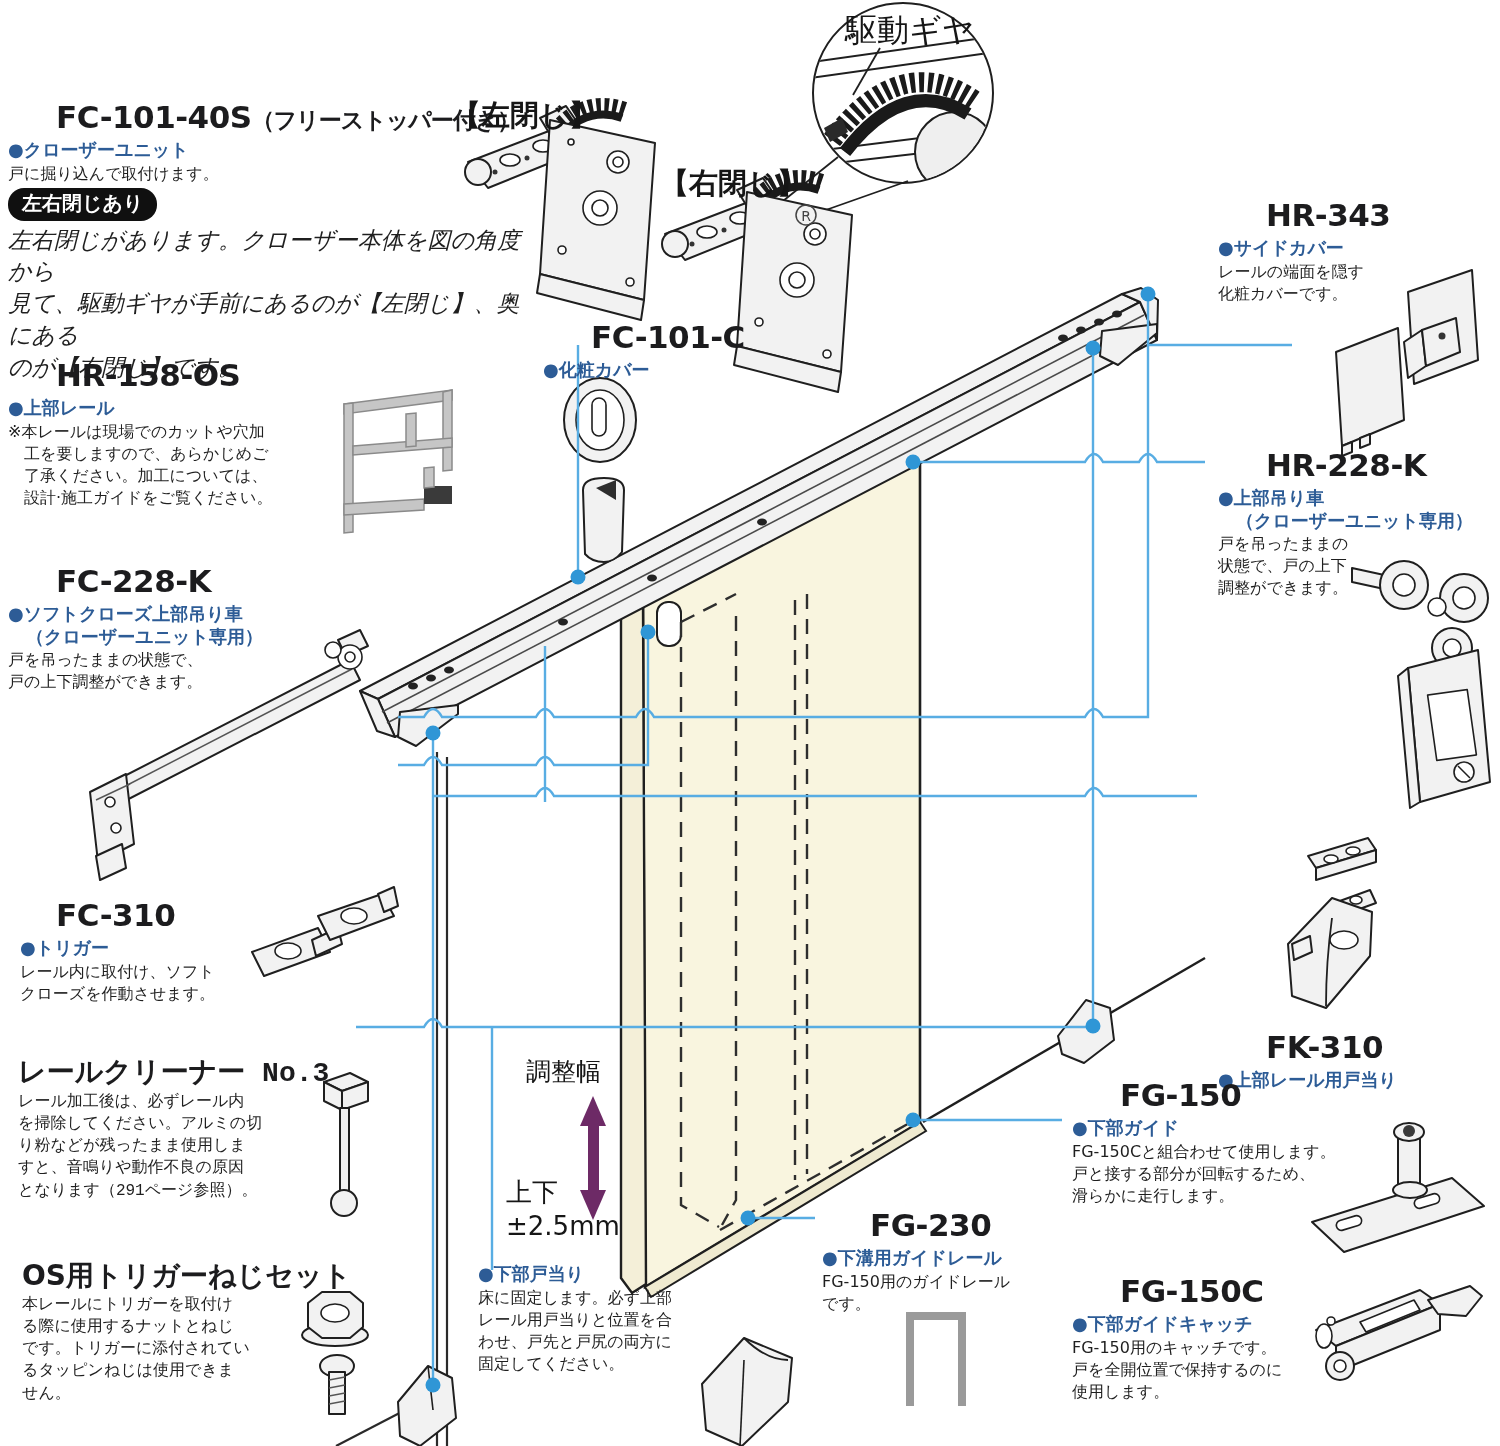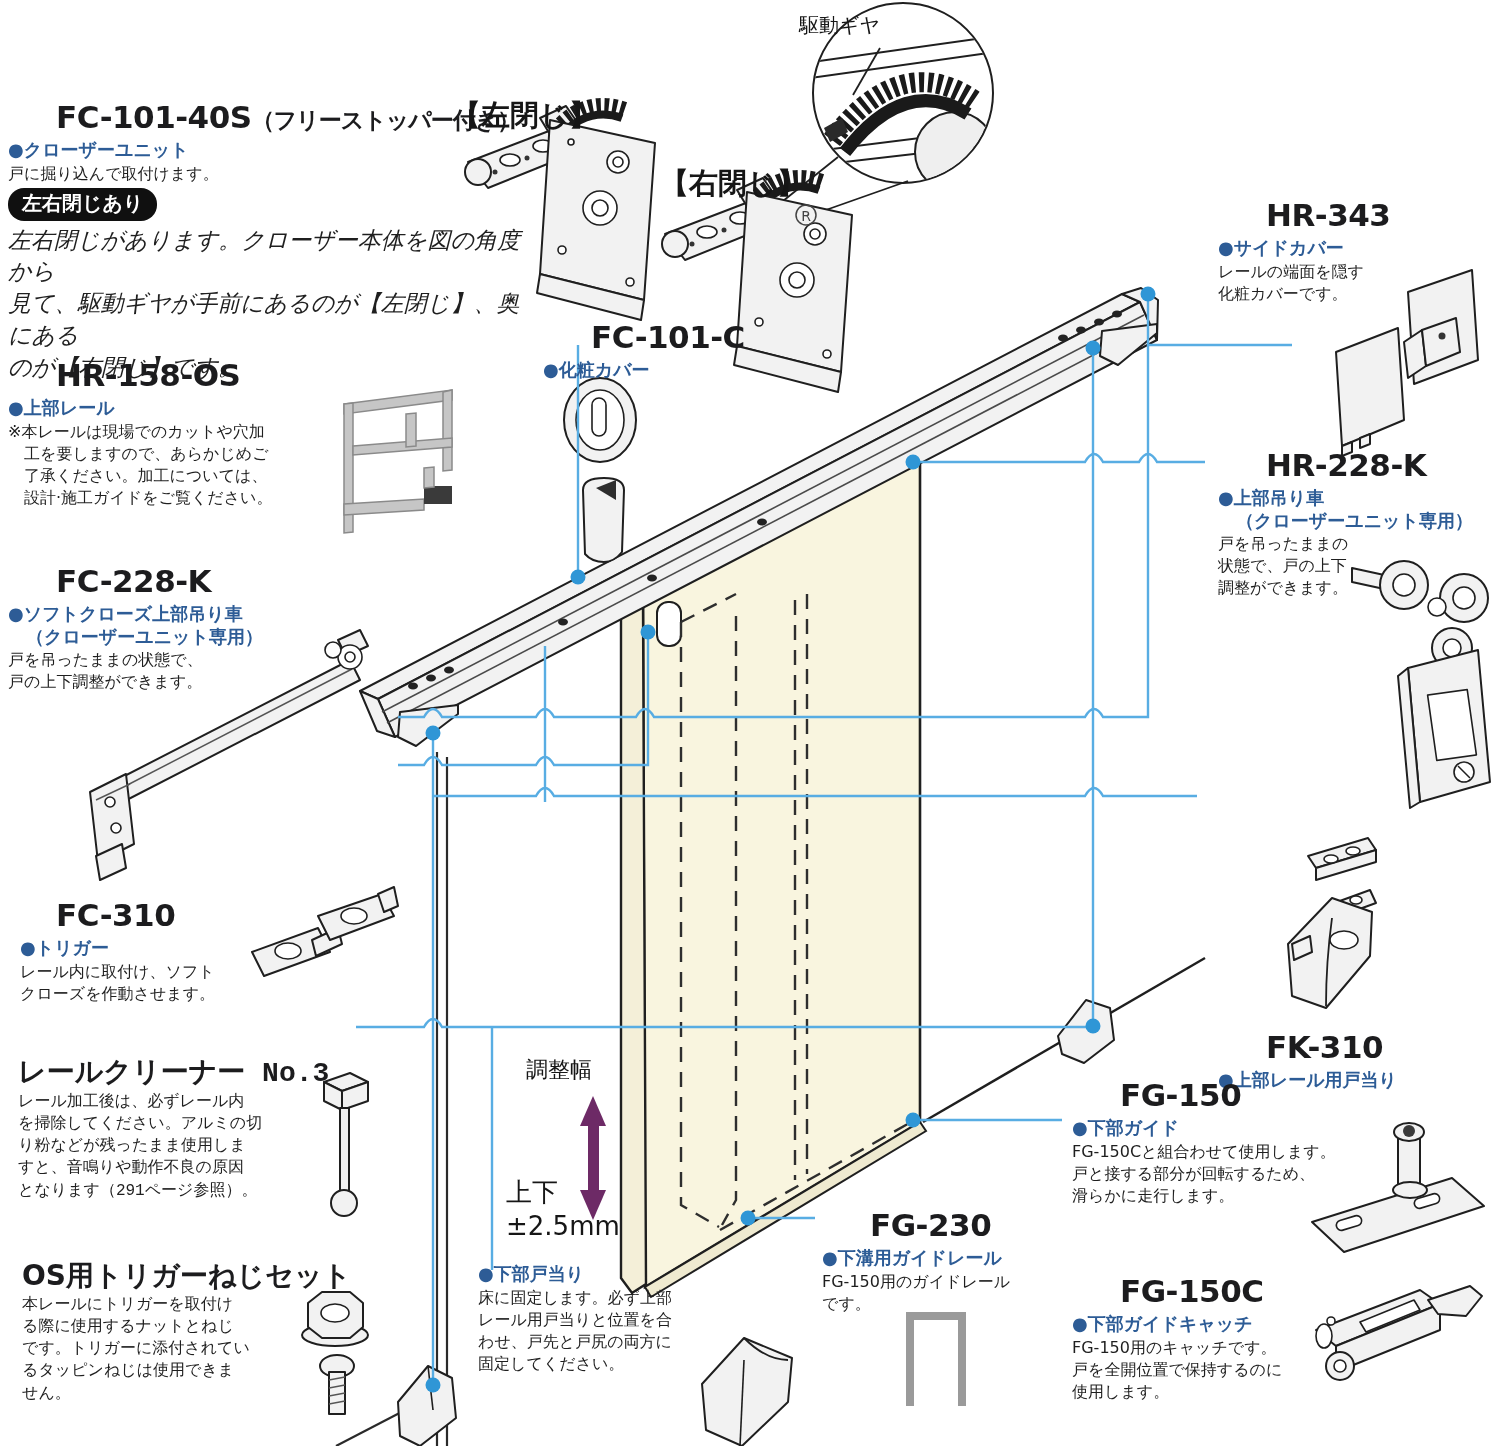--- a/index.html
+++ b/index.html
@@ -427,18 +427,18 @@
 <div class="blk" style="left:478px;top:1258px;width:260px;">
   <div class="b">●下部戸当り</div>
   <div class="d">床に固定します。必ず上部
 レール用戸当りと位置を合
 わせ、戸先と戸尻の両方に
 固定してください。</div>
 </div>
 
 <div class="lbl" style="left:452px;top:96px;">【左閉じ】</div>
 <div class="lbl" style="left:660px;top:164px;">【右閉じ】</div>
-<div class="sm" style="left:799px;top:12px;font-size:20px;">駆動ギヤ</div>
-<div class="sm" style="left:526px;top:1056px;font-size:22px;">調整幅</div>
+<div class="sm" style="left:845px;top:12px;font-size:32px;font-family:Liberation Mono, monospace;">駆動ギヤ</div>
+<div class="sm" style="left:526px;top:1056px;font-size:25px;">調整幅</div>
 <div class="sm" style="left:506px;top:1176px;font-size:26px;">上下
 ±2.5mm</div>
 
 </div>
 
 </body></html>

